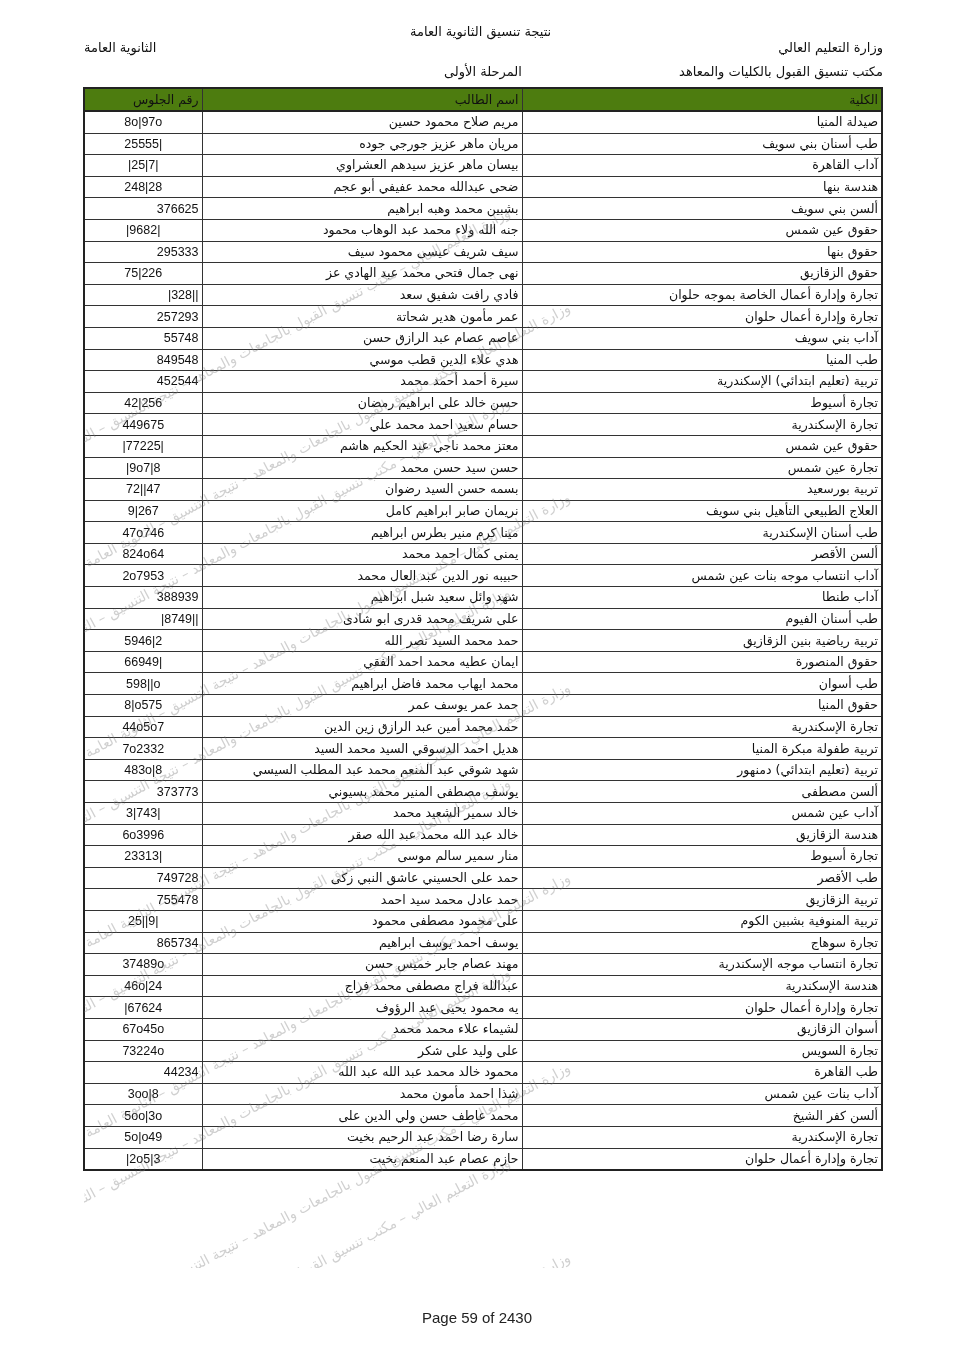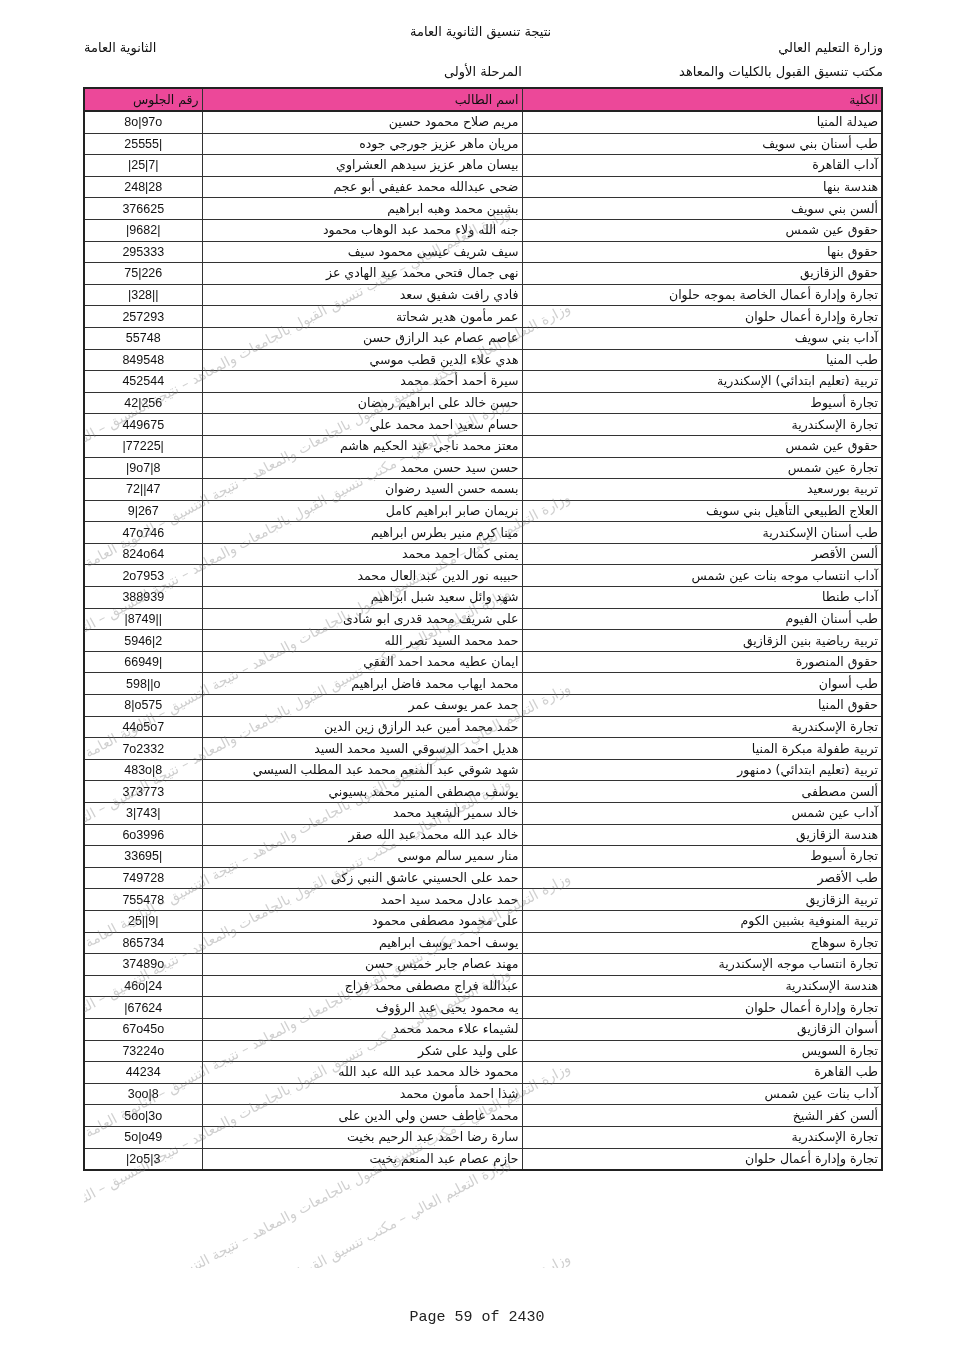--- a/index.html
+++ b/index.html
@@ -26,33 +26,33 @@
   table.results {
     position: absolute; left: 83px; top: 87px; width: 798px;
     border-collapse: collapse; direction: rtl; table-layout: fixed;
     border: 2px solid #222; z-index: 1;
   }
   table.results th, table.results td {
     border: 1px solid #333; height: 20.6px; padding: 0 3px;
     font-size: 12.5px; line-height: 20px; white-space: nowrap; overflow: hidden;
   }
   table.results th {
-    background: #ec4899; font-weight: normal; text-align: right;
+    background: #4d7c0f; font-weight: normal; text-align: right;
     border-bottom: 2px solid #222; height: 21px;
   }
   col.c-college { width: 360px; }
   col.c-name { width: 320px; }
   col.c-seat { width: 118px; }
   td.college, td.name { text-align: right; }
   td.seat { text-align: center; direction: ltr; font-family: "Liberation Sans", sans-serif; font-size: 14px; }
-  td.seat.right { text-align: center; margin-top: 6px; }
+  td.seat.right { text-align: right; margin-top: 6px; }
 
   .footer {
     position: absolute; top: 1309px; left: 0; width: 954px; text-align: center;
-    font-family: Liberation Mono, monospace; font-size: 15px; color: #222;
+    font-family: Liberation Sans, sans-serif; font-size: 15px; color: #222;
   }
 </style>
 </head>
 <body>
 
 <div class="hdr hdr-ministry">وزارة التعليم العالي</div>
 <div class="hdr hdr-office">مكتب تنسيق القبول بالكليات والمعاهد</div>
 <div class="hdr hdr-title">نتيجة تنسيق الثانوية العامة</div>
 <div class="hdr hdr-phase">المرحلة الأولى</div>
 <div class="hdr hdr-section">الثانوية العامة</div>
@@ -237,21 +237,21 @@
         <td class="seat">3|743|</td>
       </tr>
       <tr>
         <td class="college">هندسة الزقازيق</td>
         <td class="name">خالد عبد الله محمد عبد الله صقر</td>
         <td class="seat">6o3996</td>
       </tr>
       <tr>
         <td class="college">تجارة أسيوط</td>
         <td class="name">منار سمير سالم موسى</td>
-        <td class="seat">33695|</td>
+        <td class="seat">23313|</td>
       </tr>
       <tr>
         <td class="college">طب الأقصر</td>
         <td class="name">حمد على الحسيني عاشق النبي زكى</td>
         <td class="seat right">749728</td>
       </tr>
       <tr>
         <td class="college">تربية الزقازيق</td>
         <td class="name">حمد عادل محمد سيد احمد</td>
         <td class="seat right">755478</td>

